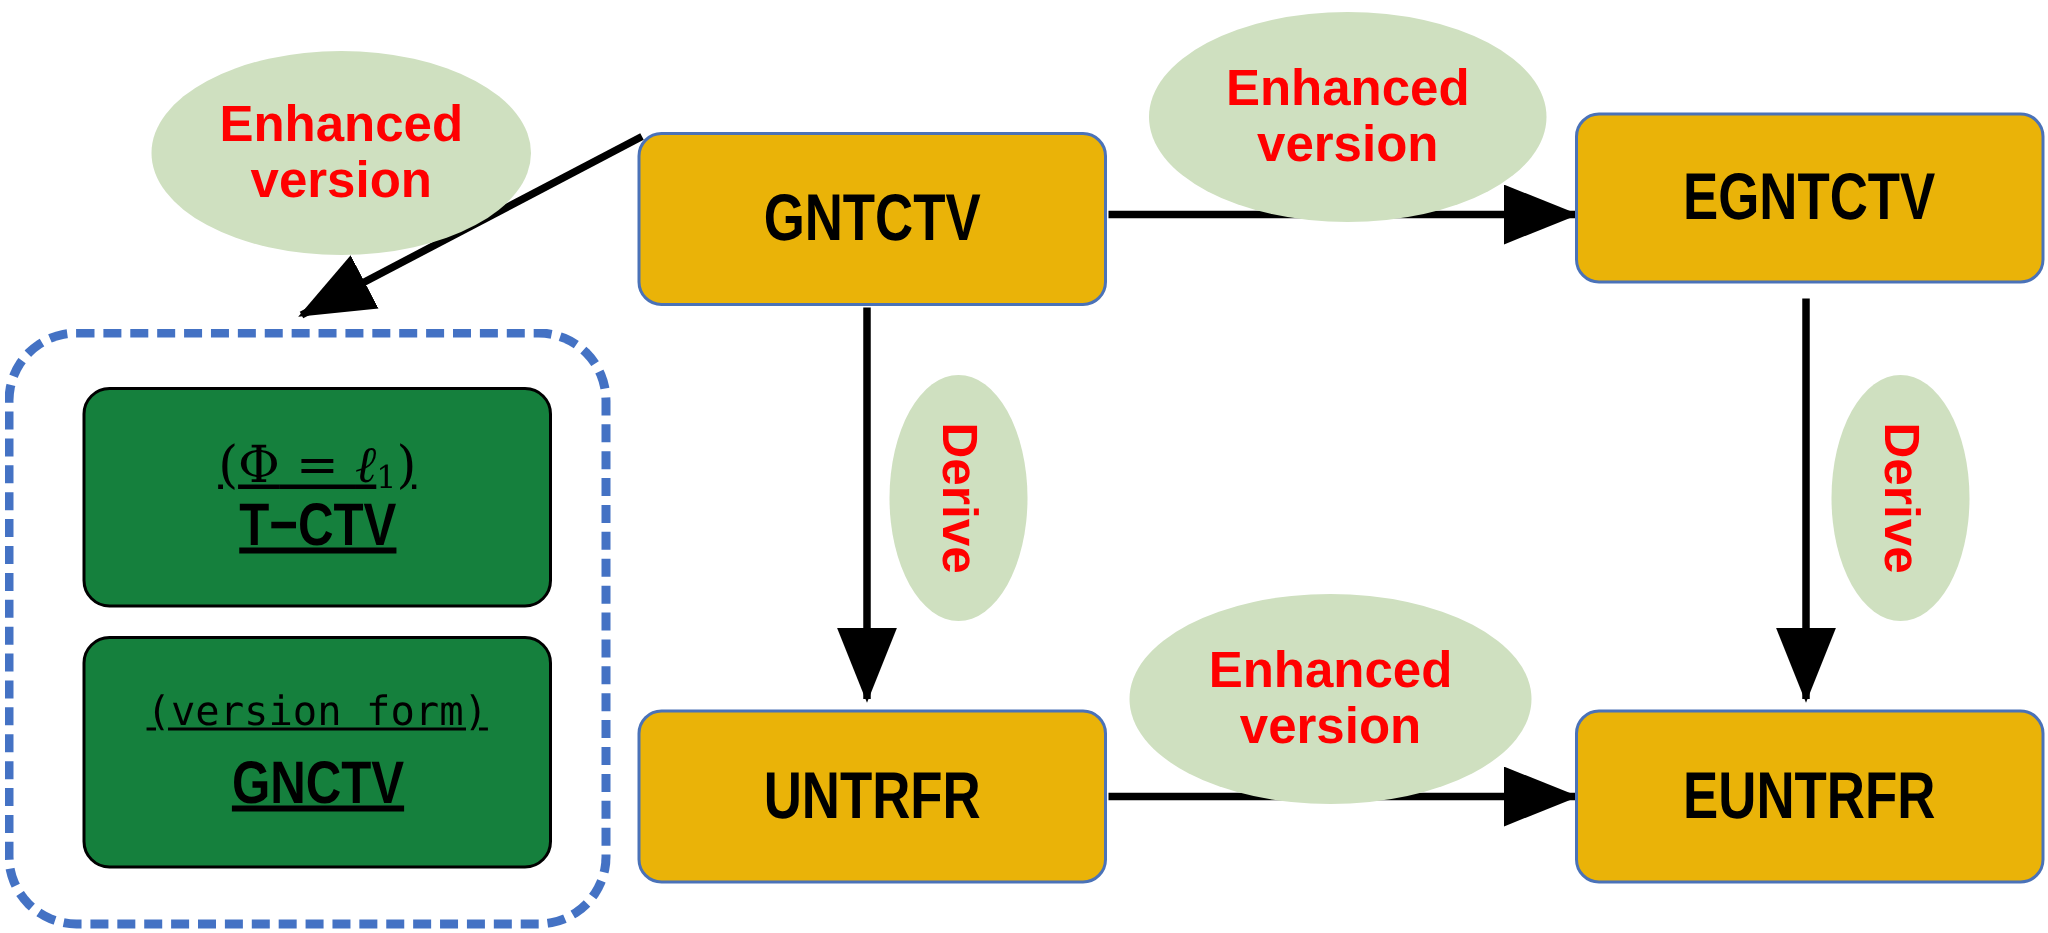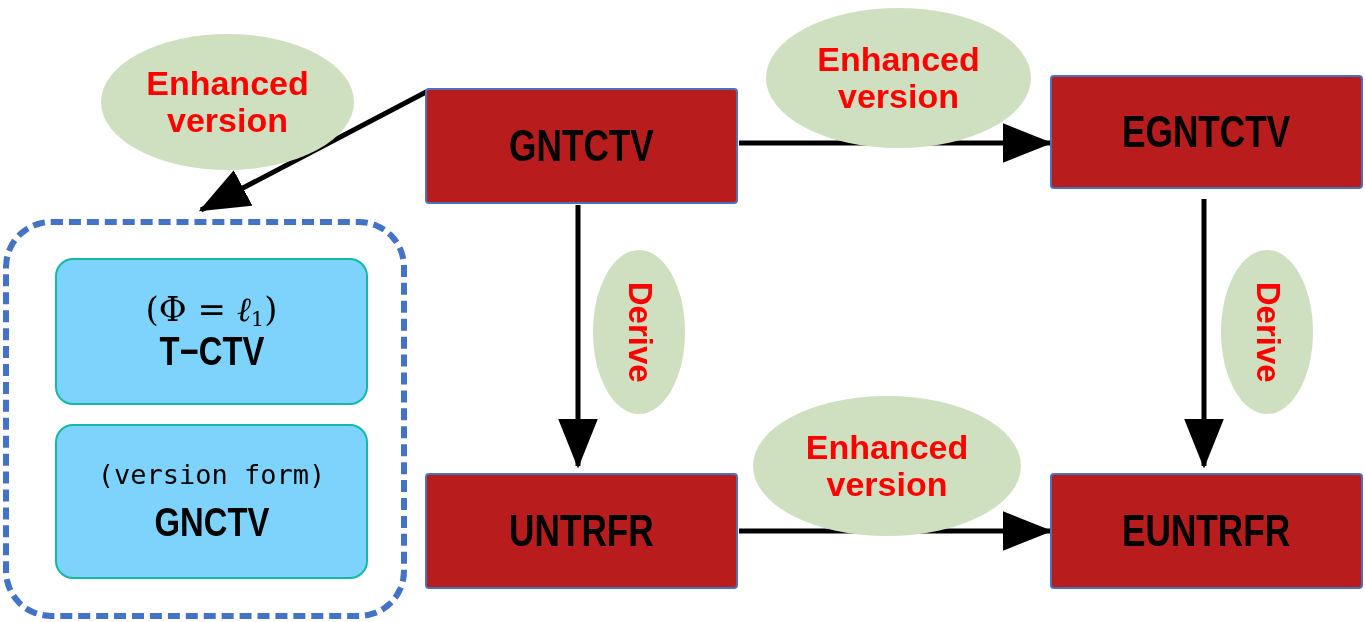--- a/index.html
+++ b/index.html
@@ -23,23 +23,23 @@
     left: 0;
     top: 0;
     width: 1365px;
     height: 622px;
     pointer-events: none;
   }
   
   .node {
     position: absolute;
     box-sizing: border-box;
-    background: #b91c1c;
+    background: #eab308;
     border: 2px solid #4a72b8;
-    border-radius: 4px;
+    border-radius: 16px;
     display: flex;
     flex-direction: column;
     align-items: center;
     justify-content: center;
     color: #000000;
   }
   .node-label {
     font-family: "Liberation Sans", sans-serif;
     font-weight: bold;
     font-size: 44px;
@@ -53,28 +53,29 @@
     position: absolute;
     box-sizing: border-box;
     border: 6px dashed #4472c4;
     border-radius: 48px;
     background: transparent;
   }
   
   .inner-node {
     position: absolute;
     box-sizing: border-box;
-    background: #7dd3fc;
-    border: 2px solid #14b8a6;
+    background: #15803d;
+    border: 2px solid #000000;
     border-radius: 18px;
     display: flex;
     flex-direction: column;
     align-items: center;
     justify-content: center;
     color: #000000;
+    text-decoration: underline;
   }
   .formula {
     font-family: "DejaVu Serif", serif;
     font-size: 34px;
     line-height: 1.1;
     white-space: nowrap;
   }
   .formula .var {
     font-style: normal;
   }

